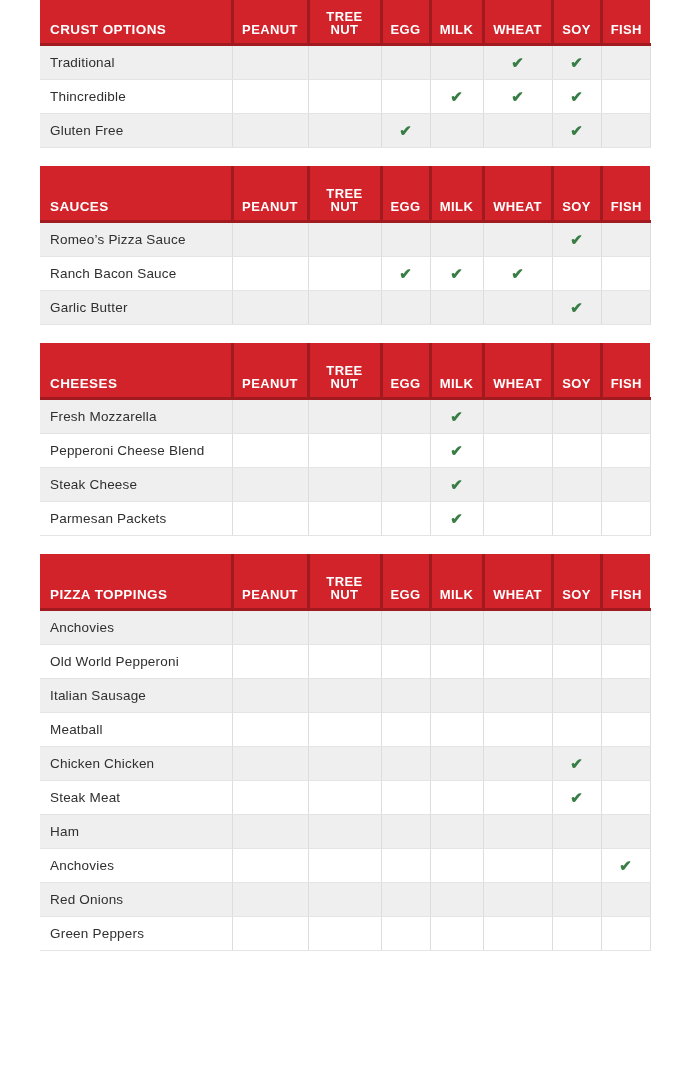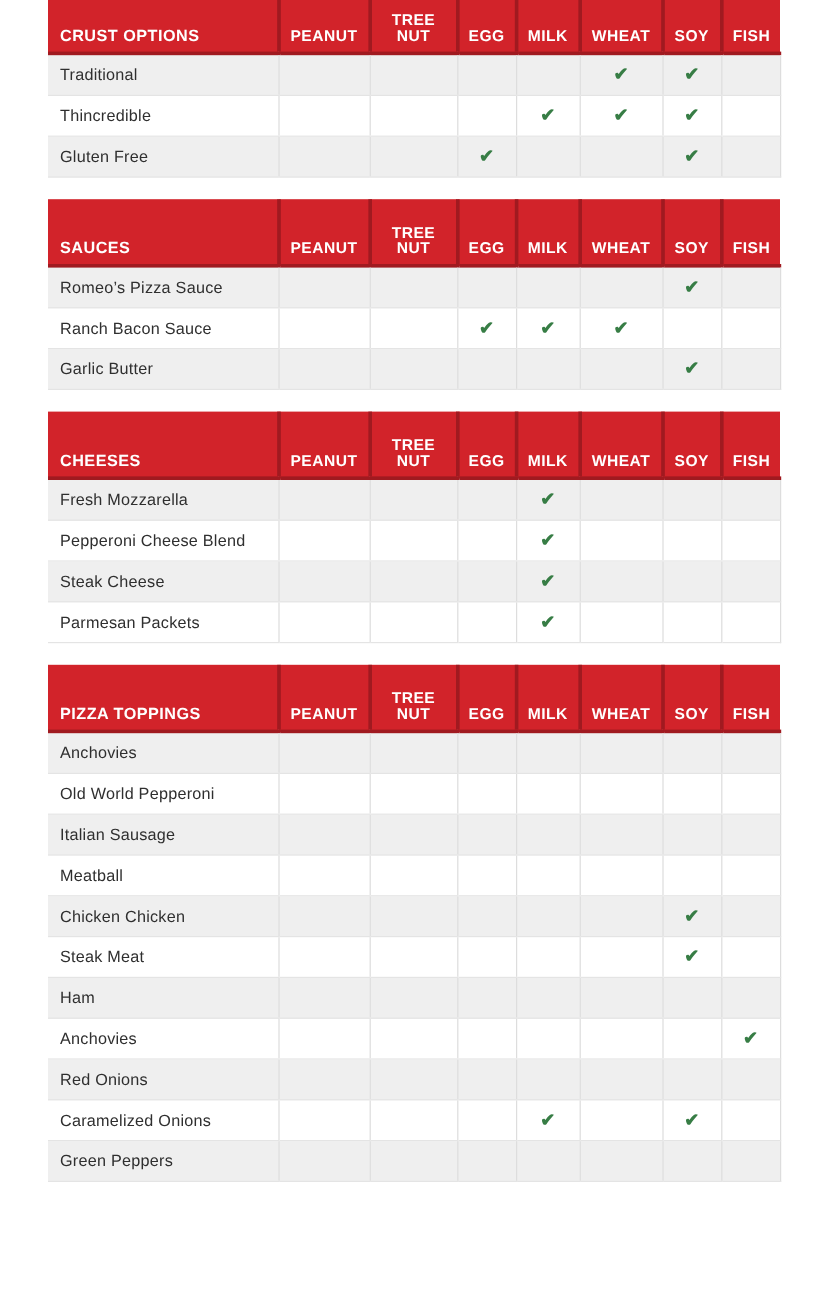--- a/index.html
+++ b/index.html
@@ -362,30 +362,20 @@
             <td class="label-cell">Red Onions</td>
             <td></td>
             <td></td>
             <td></td>
             <td></td>
             <td></td>
             <td></td>
             <td></td>
           </tr>
           <tr>
-            <td class="label-cell">Caramelized Onions</td>
-            <td></td>
-            <td></td>
-            <td></td>
-            <td><span class="check">✔</span></td>
-            <td></td>
-            <td><span class="check">✔</span></td>
-            <td></td>
-          </tr>
-          <tr>
             <td class="label-cell">Green Peppers</td>
             <td></td>
             <td></td>
             <td></td>
             <td></td>
             <td></td>
             <td></td>
             <td></td>
           </tr>
         </tbody>

